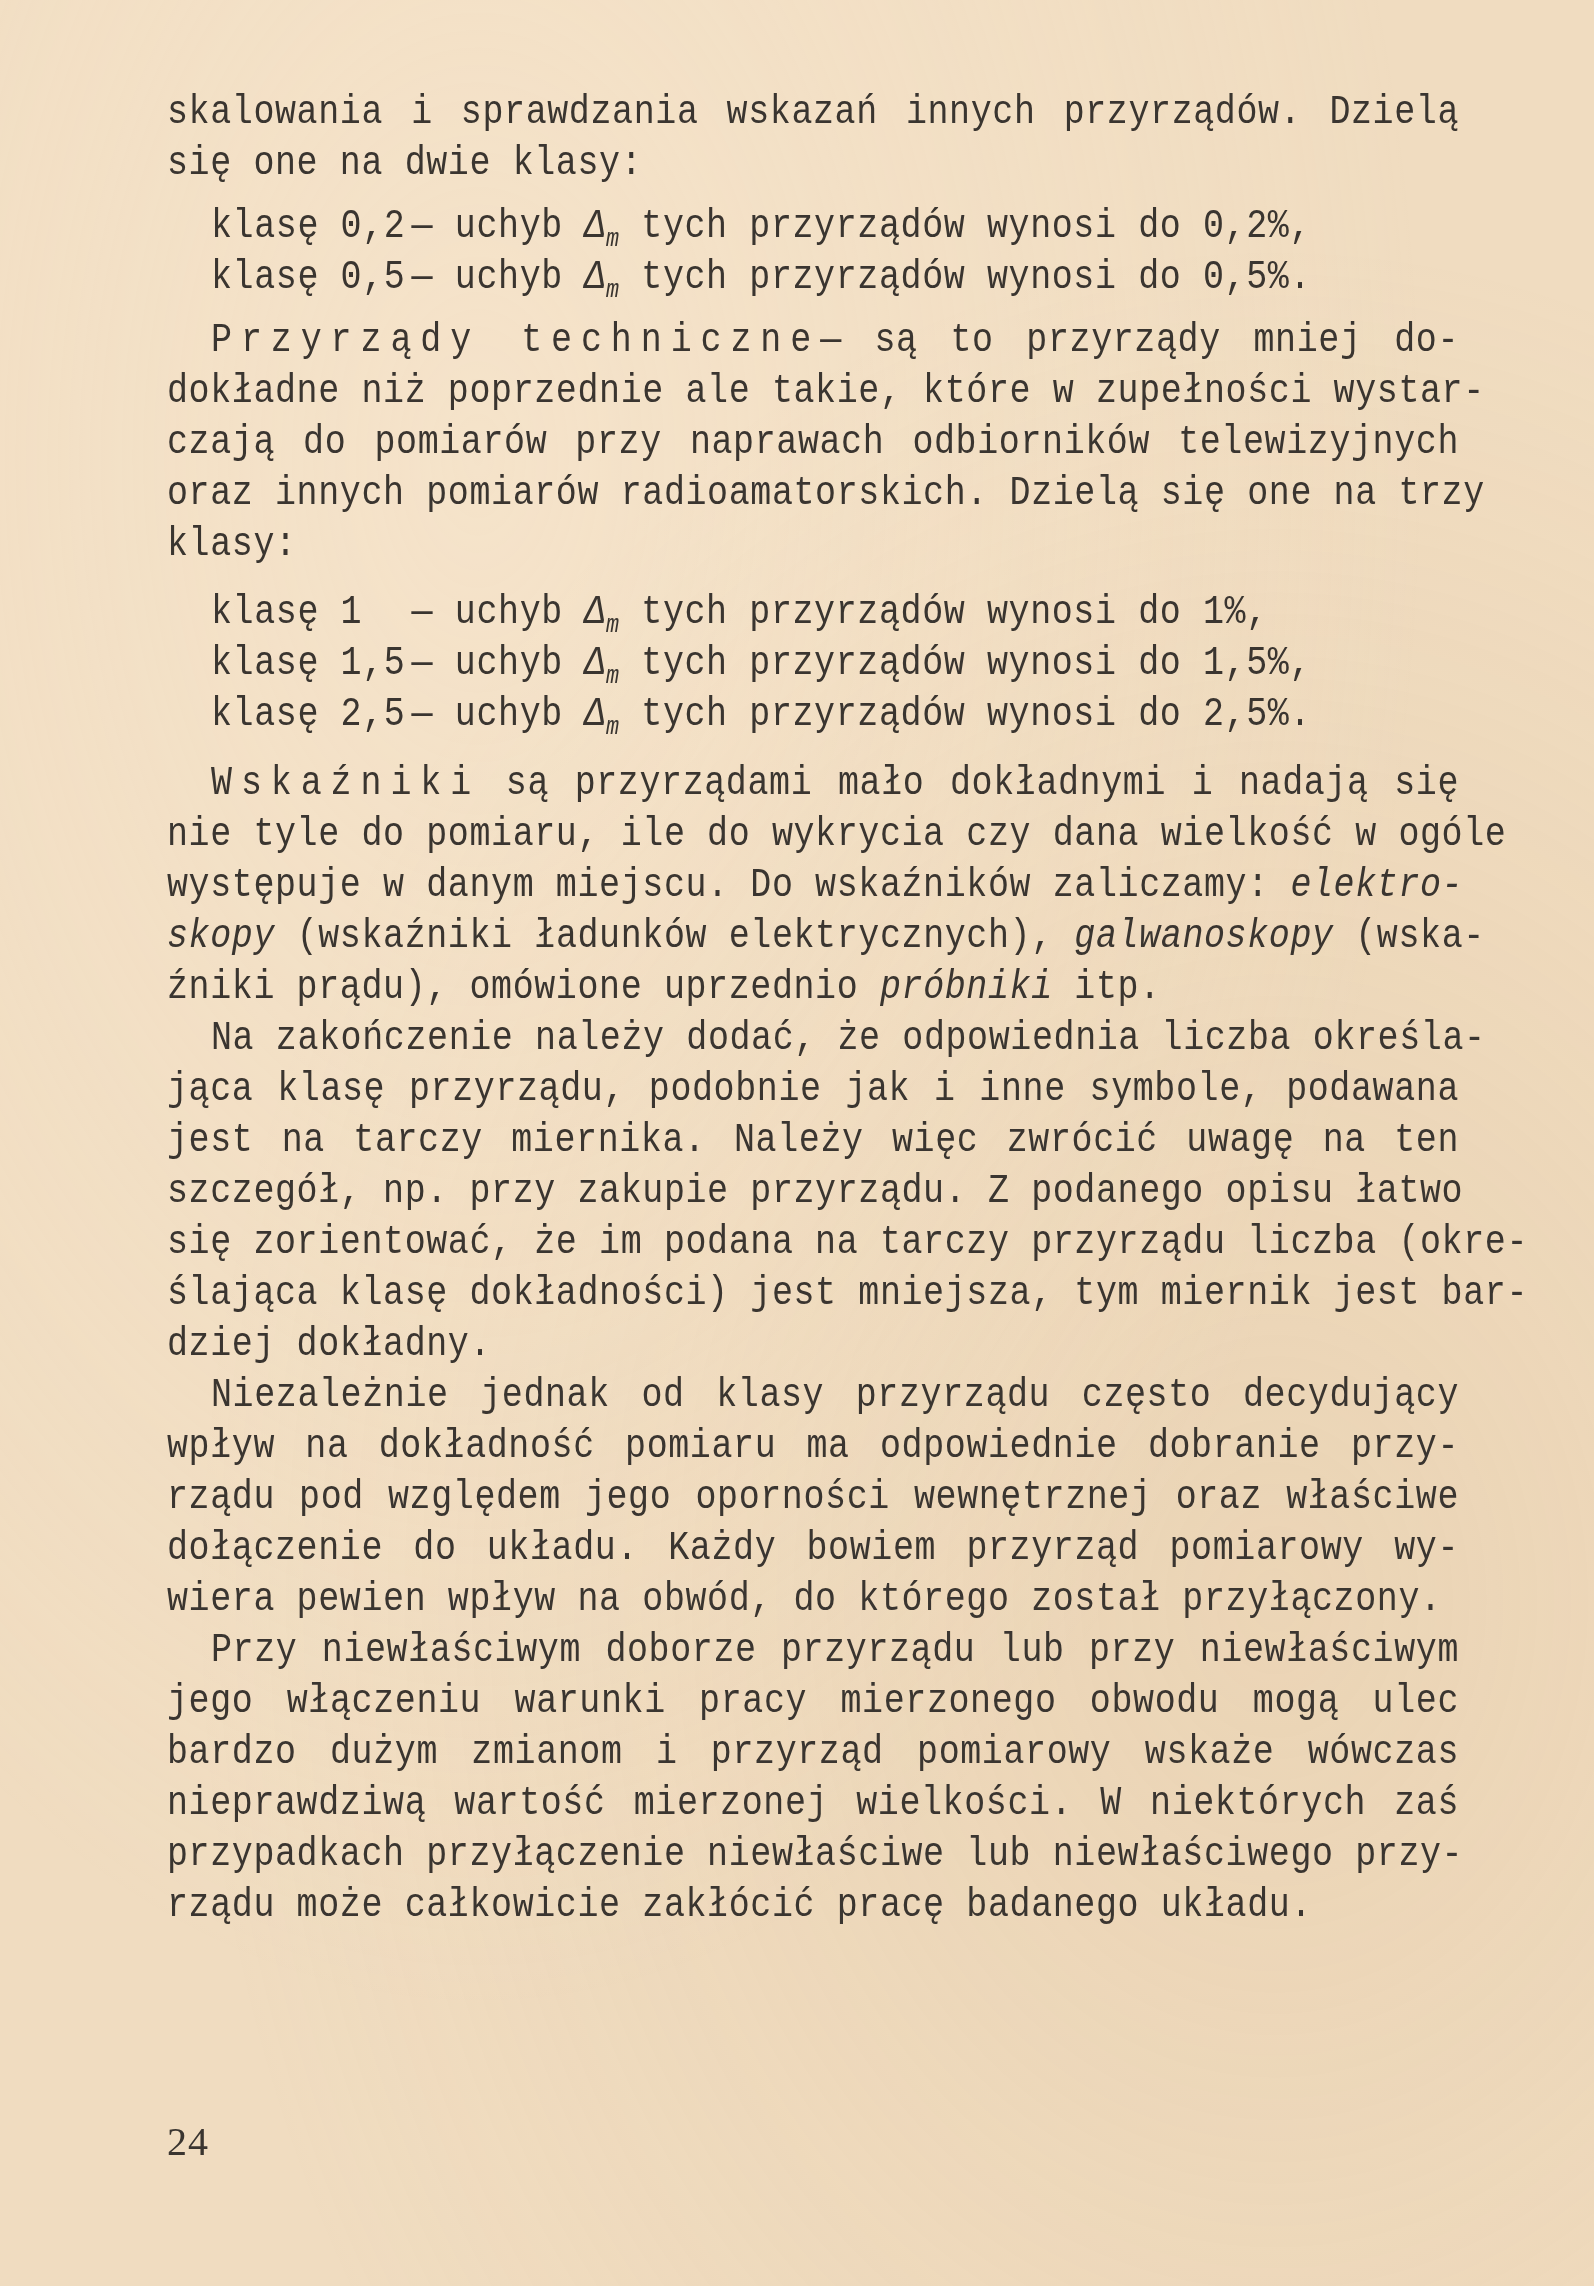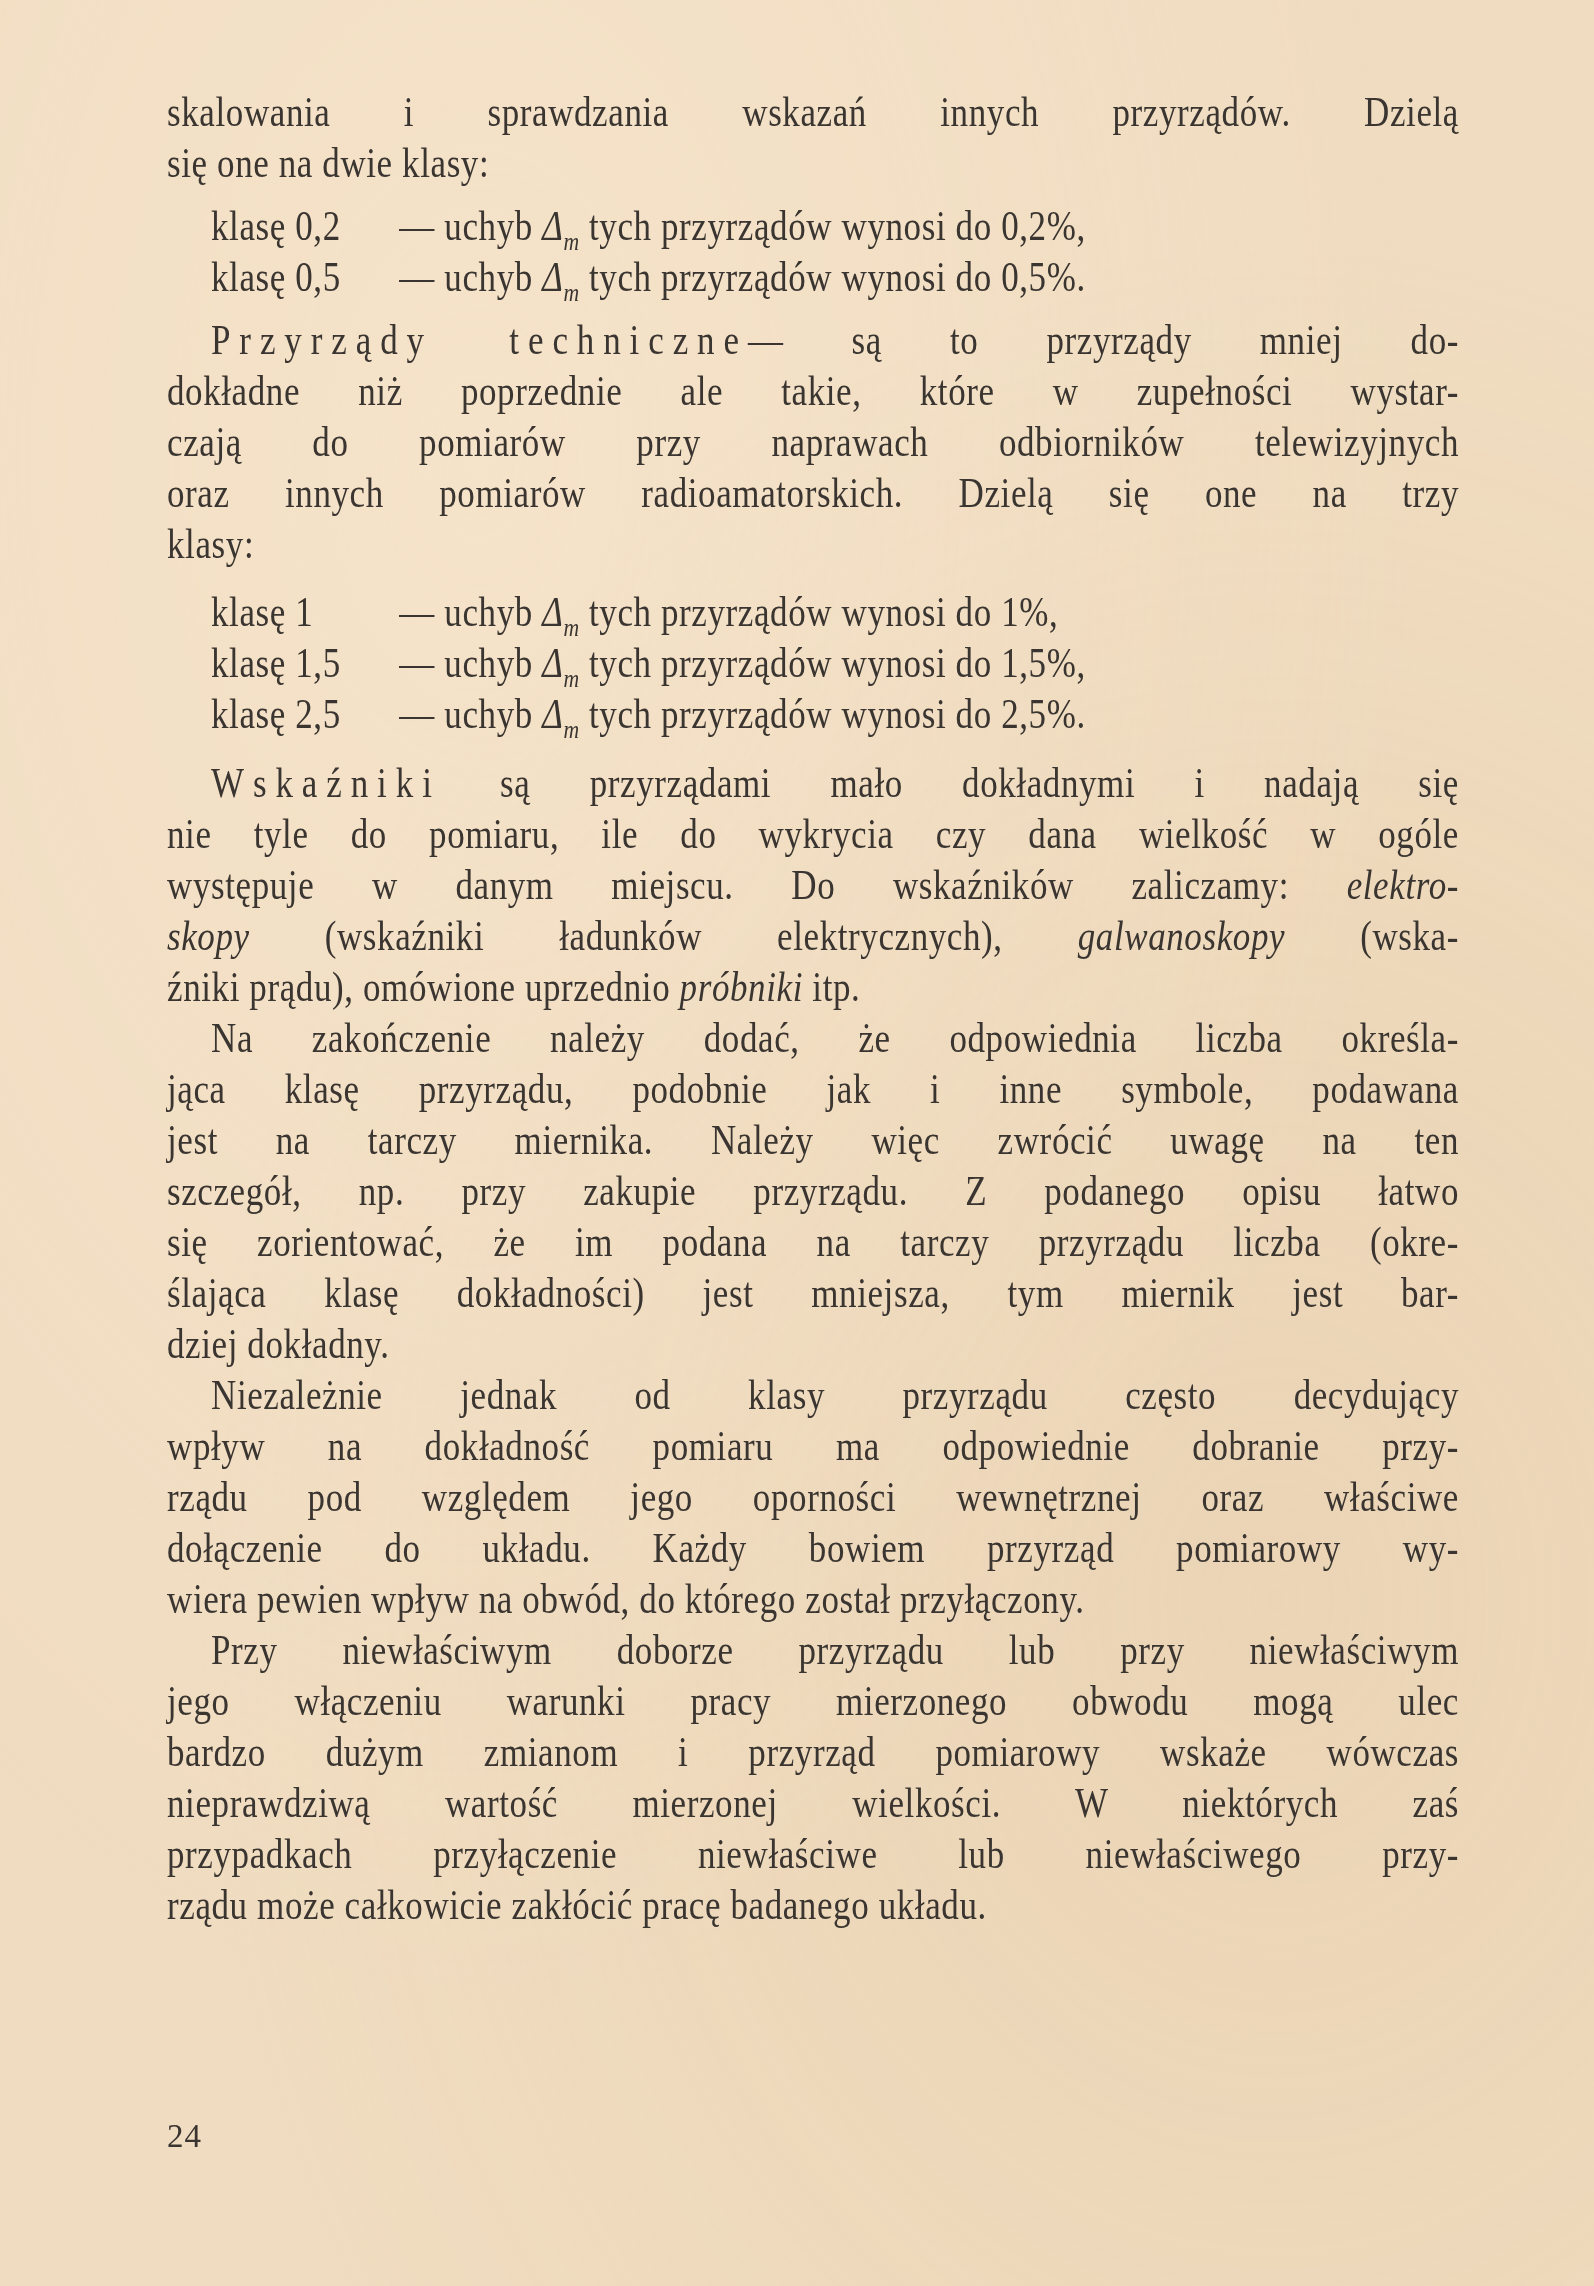--- a/index.html
+++ b/index.html
@@ -5,41 +5,41 @@
     html, body { margin: 0; padding: 0; }
     body {
       width: 1595px; height: 2286px;
       background: #f0dcc0;
       background-image: radial-gradient(ellipse at 30% 20%, rgba(255,240,220,0.35), rgba(0,0,0,0) 60%),
                         radial-gradient(ellipse at 80% 70%, rgba(220,190,150,0.25), rgba(0,0,0,0) 60%);
       position: relative; overflow: hidden;
       font-family: "Liberation Serif", "DejaVu Serif", serif;
       color: #3a3530;
     }
-    .page { position: absolute; left: 167px; top: 87px; width: 1292px; }
+    .page { position: absolute; left: 167px; top: 87px; width: 1292px; font-family: Liberation Mono, monospace; }
     .line {
       font-size: 35px; line-height: 51px; height: 51px;
       white-space: nowrap; text-align: justify; text-align-last: justify;
       letter-spacing: 0.6px;
       transform: scaleY(1.18); transform-origin: left center;
     }
     .line.last { text-align-last: left; }
     .indent { padding-left: 44px; }
     .spaced { letter-spacing: 8.9px; }
     .list-line { padding-left: 44px; text-align-last: left; }
     .list-line span { display: inline-block; }
     .cls { width: 179px; }
     .delta { font-style: italic; }
     .delta sub { font-size: 21.7px; font-style: italic; }
     .gap-s { height: 11.8px; }
     .gap-m { height: 17.7px; }
     em { font-style: italic; }
     .page-number {
       position: absolute; left: 167px; top: 2118px;
-      font-size: 33px; letter-spacing: 1px;
+      font-size: 40px; letter-spacing: 1px;
     }
   </style>
 </head>
 <body>
 
 <div class="page">
 
   <div>
     <div class="line">skalowania i sprawdzania wskazań innych przyrządów. Dzielą</div>
     <div class="line last">się one na dwie klasy:</div>

